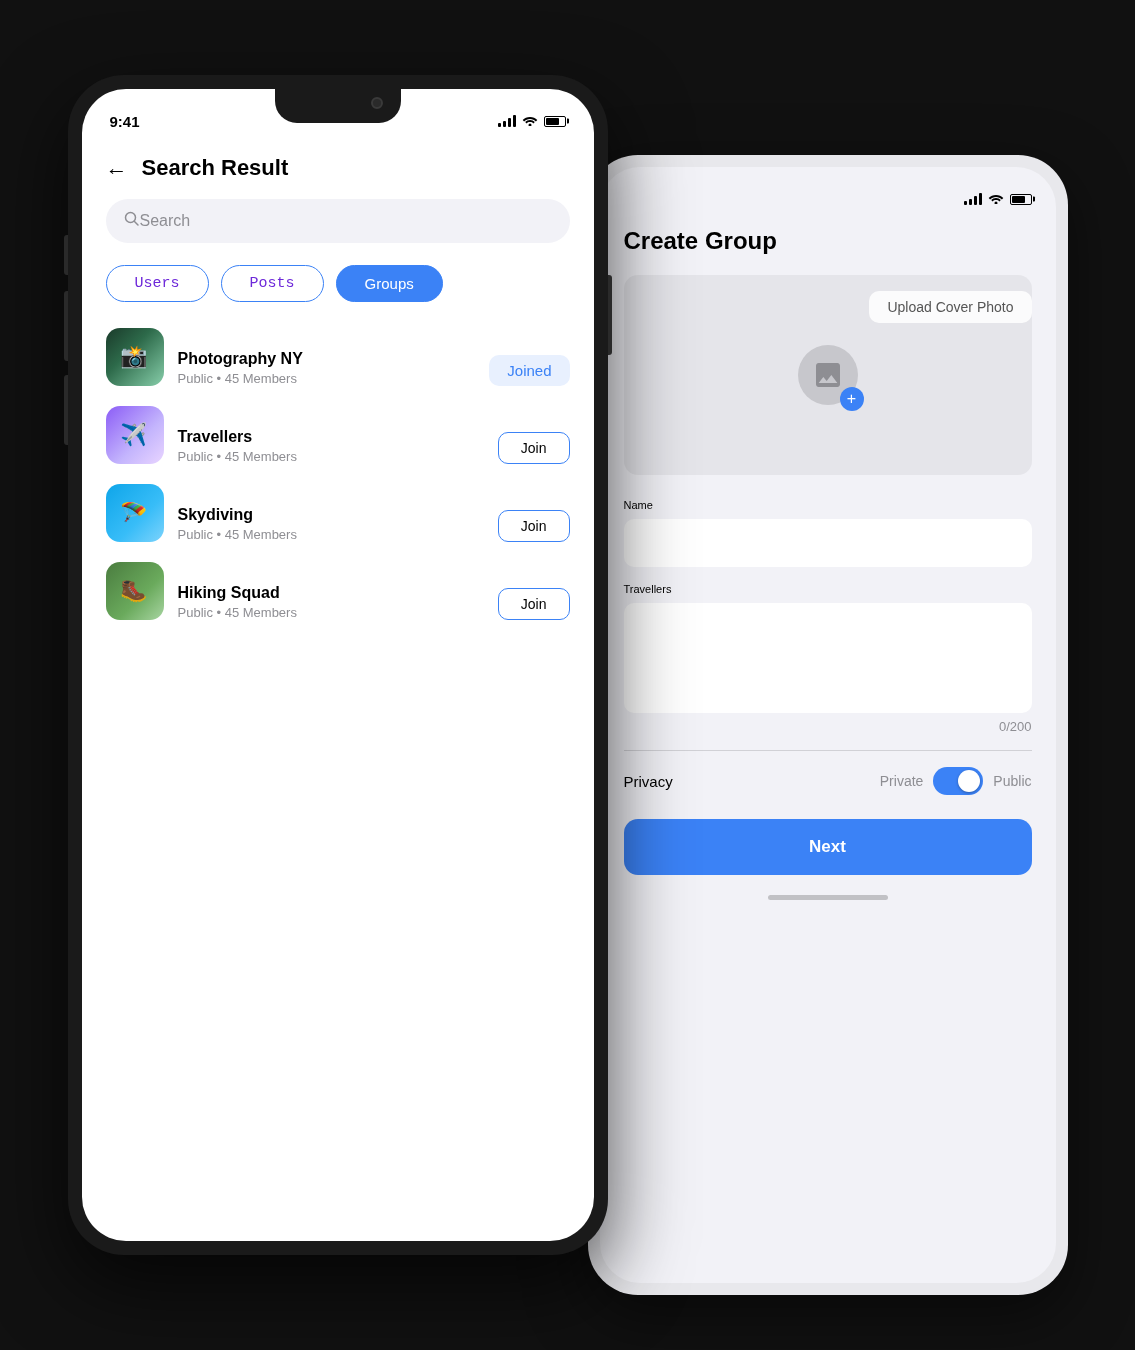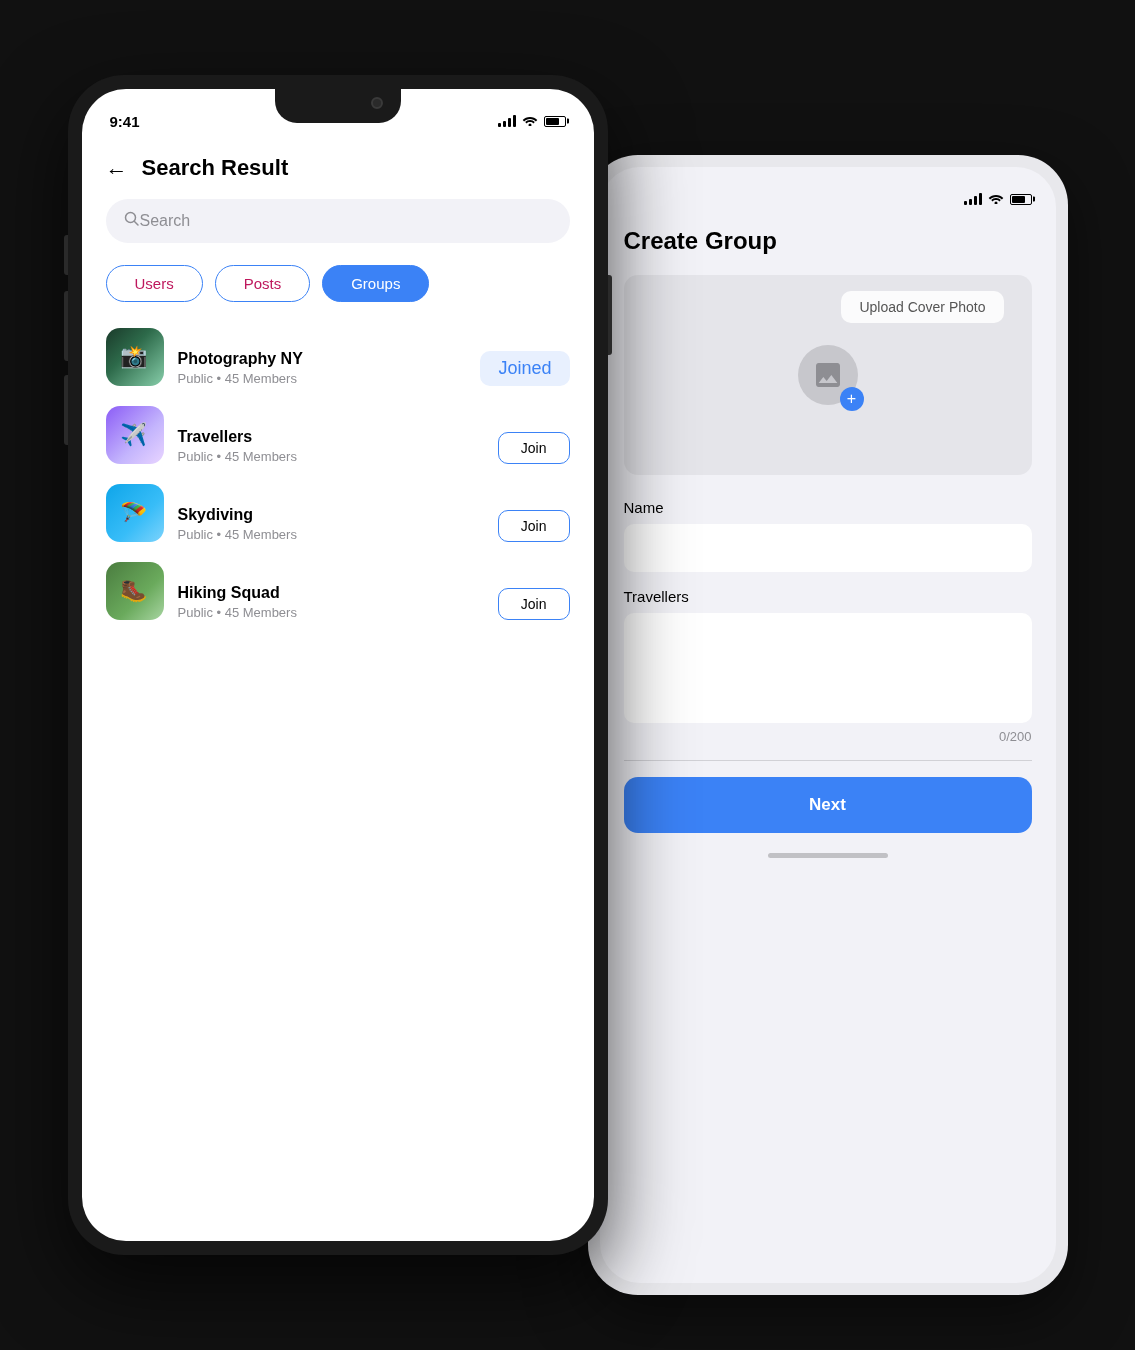--- a/index.html
+++ b/index.html
@@ -166,21 +166,22 @@
     .tab-btn {
       padding: 9px 28px;
       border-radius: 24px;
       font-size: 15px;
       font-weight: 500;
       cursor: pointer;
       border: 1.5px solid #3b82f6;
     }
     .tab-btn.inactive {
       background: #fff;
-      color: #be185d;
+      color: #6d28d9;
+      font-family: Liberation Mono, monospace;
     }
     .tab-btn.active {
       background: #3b82f6;
       color: #fff;
       border-color: #3b82f6;
     }
     .group-list {
       display: flex;
       flex-direction: column;
       gap: 20px;
@@ -219,21 +220,21 @@
       font-size: 14px;
       font-weight: 500;
       cursor: pointer;
     }
     .joined-btn {
       padding: 7px 18px;
       border-radius: 10px;
       border: none;
       background: #e8f0fe;
       color: #3b82f6;
-      font-size: 18px;
+      font-size: 15px;
       font-weight: 500;
       cursor: pointer;
     }
 
     
     .avatar-photography {
       background: linear-gradient(135deg, #1a3a2a 0%, #2d6a4a 40%, #87ceaa 100%);
       position: relative;
     }
     .avatar-photography::before {
@@ -377,21 +378,21 @@
     .cover-photo-btn {
       background: rgba(255,255,255,0.85);
       border: none;
       border-radius: 10px;
       padding: 8px 18px;
       font-size: 14px;
       color: #555;
       cursor: pointer;
       position: absolute;
       top: 16px;
-      right: 28px;
+      right: 0;
     }
     .photo-placeholder {
       display: flex;
       flex-direction: column;
       align-items: center;
       gap: 10px;
     }
     .photo-icon-circle {
       width: 60px;
       height: 60px;
@@ -417,21 +418,21 @@
       border-radius: 50%;
       display: flex;
       align-items: center;
       justify-content: center;
       color: #fff;
       font-size: 16px;
       font-weight: 300;
       line-height: 1;
     }
     .form-label {
-      font-size: 15px;
+      font-size: 11px;
       font-weight: 500;
       color: #000;
       margin-bottom: 8px;
     }
     .form-input {
       background: #fff;
       border-radius: 10px;
       padding: 14px 16px;
       font-size: 15px;
       color: #000;
@@ -672,20 +673,30 @@
         <div class="form-input"></div>
 
         
         <div class="form-label">Travellers</div>
         <div class="form-textarea"></div>
         <div class="char-count">0/200</div>
 
         <div class="divider"></div>
 
         
+        <div class="privacy-row">
+          <span class="privacy-label">Privacy</span>
+          <div class="privacy-toggle-group">
+            <span class="privacy-text">Private</span>
+            <div class="toggle-switch">
+              <div class="toggle-knob"></div>
+            </div>
+            <span class="privacy-text">Public</span>
+          </div>
+        </div>
 
         
         <button class="next-btn">Next</button>
 
         
         <div class="home-indicator2"></div>
 
       </div>
     </div>
   </div>

